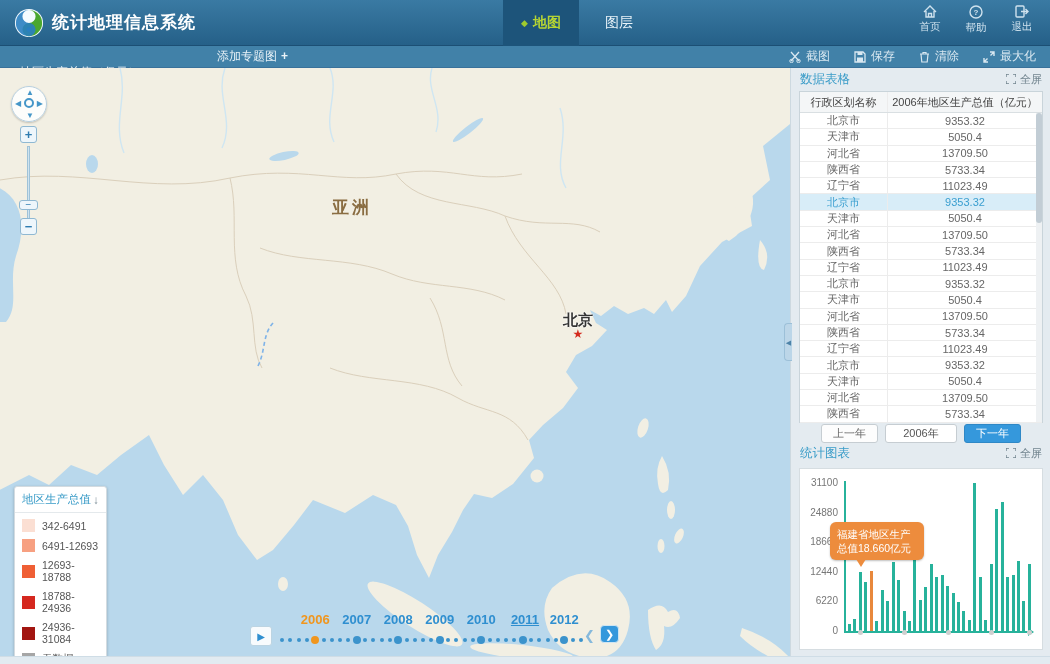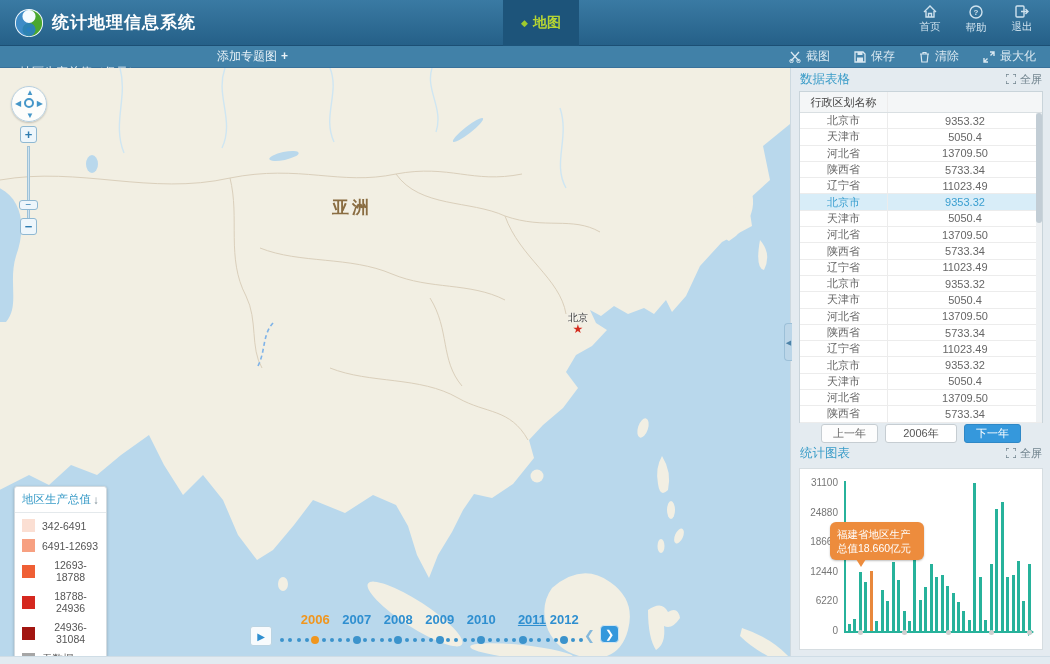--- a/index.html
+++ b/index.html
@@ -33,21 +33,21 @@
 
   
   .main{position:absolute;left:0;top:68px;width:1050px;height:588px;}
   .bottom-strip{position:absolute;left:0;top:656px;width:1050px;height:8px;background:#e2ebf1;border-top:1px solid #cfdde6;}
 
   
   .map{position:absolute;left:0;top:0;width:790px;height:588px;background:#f2efe3;overflow:hidden;}
   .map svg.geo{position:absolute;left:0;top:0;}
   .continent-label{position:absolute;left:332px;top:128px;color:#8a6d42;font-size:17px;letter-spacing:3px;font-weight:bold;}
   .city{position:absolute;left:556px;top:243px;width:44px;text-align:center;}
-  .city .nm{color:#333;font-size:10px;font-weight:normal;text-shadow:0 0 2px #fff,0 0 2px #fff;}
+  .city .nm{color:#333;font-size:15px;font-weight:bold;text-shadow:0 0 2px #fff,0 0 2px #fff;}
   .city .star{color:#d42b1e;font-size:12px;line-height:8px;}
 
   
   .pan{position:absolute;left:11px;top:18px;width:36px;height:36px;border-radius:50%;
        background:rgba(255,255,255,.85);border:1px solid #b7cfdf;box-shadow:0 1px 2px rgba(0,0,0,.2);}
   .pan span{position:absolute;color:#4596c8;font-size:8px;cursor:pointer;}
   .pan .n{left:14px;top:1px;}.pan .s{left:14px;bottom:1px;}.pan .w{left:3px;top:12px;}.pan .e{right:3px;top:12px;}
   .pan .c{left:12px;top:11px;width:10px;height:10px;border:2px solid #4596c8;border-radius:50%;}
   .zbtn{position:absolute;left:20px;width:17px;height:17px;background:#eef6fb;border:1px solid #8fb8d2;border-radius:3px;
         color:#2e7cb0;font-size:13px;line-height:15px;text-align:center;cursor:pointer;font-weight:bold;}
@@ -56,21 +56,21 @@
         color:#2e7cb0;font-size:10px;line-height:8px;text-align:center;cursor:pointer;}
 
   
   .legend{position:absolute;left:14px;top:418px;width:93px;background:#fff;border:1px solid #d3dbe0;border-radius:3px;
           box-shadow:0 1px 3px rgba(0,0,0,.25);font-size:11px;}
   .legend-hd{display:flex;align-items:center;justify-content:space-between;padding:5px 7px;border-bottom:1px solid #e4e9ec;
           color:#3a9cc8;font-size:11.5px;cursor:pointer;}
   .legend-items{padding:6px 7px 2px 7px;}
   .legend-item{display:flex;align-items:center;gap:7px;margin-bottom:7px;}
   .legend-item .sw{width:13px;height:13px;flex:none;}
-  .legend-item .lb{color:#555;font-size:10.5px;text-align:center;}
+  .legend-item .lb{color:#555;font-size:10.5px;}
 
   
   .timeline{position:absolute;left:250px;top:544px;width:390px;height:44px;}
   .tl-play{position:absolute;left:0;top:14px;width:22px;height:20px;background:rgba(255,255,255,.9);border:1px solid #bcd4e2;
            border-radius:3px;color:#2f8fd0;font-size:10px;text-align:center;line-height:19px;cursor:pointer;}
   .tl-dot{position:absolute;border-radius:50%;background:#3b93cc;cursor:pointer;}
   .tl-dot.small{width:4px;height:4px;top:26px;}
   .tl-dot.big{width:8px;height:8px;top:24px;}
   .tl-dot.active{background:#f0961e;}
   .tl-year{position:absolute;top:0;width:40px;text-align:center;color:#2f8fd0;font-size:13px;font-weight:bold;cursor:pointer;}
@@ -128,20 +128,23 @@
       <path d="M16 2 a14 14 0 0 1 0 28 a7 7 0 0 1 0-14 a7 7 0 0 0 0-14" fill="#4aa72e"></path>
       <path d="M16 2 a14 14 0 0 0 0 28 a7 7 0 0 0 0-14 a7 7 0 0 1 0-14" fill="#2a7fc1" opacity="0.9"></path>
       <circle cx="16" cy="9" r="2.6" fill="#f4fbff"></circle>
         <circle cx="16" cy="23" r="2.6" fill="#2a7fc1"></circle>
     </svg>
     <div class="app-title">统计地理信息系统</div>
     <nav class="tabs">
         <div class="tab active">
           <span class="diamond">◆</span>
           <span>地图</span>
+        </div>
+        <div class="tab">
+          <span>图层</span>
         </div>
       </nav>
     <div class="qlinks">
         <div class="qlink">
           <span>
             <svg width="14" height="13" viewBox="0 0 14 13">
               <path d="M1,7 L7,1 L13,7 M3,6 V12 H11 V6 M5.5,12 V8.5 H8.5 V12" stroke="#cfe2ee" fill="none" stroke-width="1.4"></path>
             </svg>
           </span>
           <span>首页</span>
@@ -358,21 +361,21 @@
             <div class="tl-dot small" style="left: 204.3px;"></div>
             <div class="tl-dot small" style="left: 212.6px;"></div>
             <div class="tl-dot small" style="left: 220.9px;"></div>
             <div class="tl-dot big" style="left: 227.2px;"></div>
             <div class="tl-year" style="left: 211.2px;">2010</div>
             <div class="tl-dot small" style="left: 237.5px;"></div>
             <div class="tl-dot small" style="left: 245.8px;"></div>
             <div class="tl-dot small" style="left: 254.1px;"></div>
             <div class="tl-dot small" style="left: 262.4px;"></div>
             <div class="tl-dot big" style="left: 268.7px;"></div>
-            <div class="tl-year" style="left: 262px; text-decoration: underline;">2011</div>
+            <div class="tl-year" style="left: 255px; text-decoration: underline;">2011</div>
             <div class="tl-dot small" style="left: 279px;"></div>
             <div class="tl-dot small" style="left: 287.3px;"></div>
             <div class="tl-dot small" style="left: 295.6px;"></div>
             <div class="tl-dot small" style="left: 303.9px;"></div>
             <div class="tl-dot big" style="left: 310.2px;"></div>
             <div class="tl-year" style="left: 294.2px;">2012</div>
             <div class="tl-dot small" style="left: 320.5px;"></div>
             <div class="tl-dot small" style="left: 328.8px;"></div>
           </div>
         <div class="tl-prev">❮</div>
@@ -389,20 +392,21 @@
           <svg width="10" height="10" viewBox="0 0 10 10">
               <path d="M0,3 V0 H3 M7,0 H10 V3 M10,7 V10 H7 M3,10 H0 V7" stroke="#72858f" fill="none" stroke-width="1.4"></path>
             </svg>
           <span>全屏</span>
         </span>
       </div>
 
       <div class="tablebox">
         <div class="trow head">
           <div class="c1">行政区划名称</div>
+          <div class="c2">2006年地区生产总值（亿元）</div>
         </div>
         <div id="trows">
             <div class="trow">
               <div class="c1">北京市</div>
               <div class="c2">9353.32</div>
             </div>
             <div class="trow">
               <div class="c1">天津市</div>
               <div class="c2">5050.4</div>
             </div>

